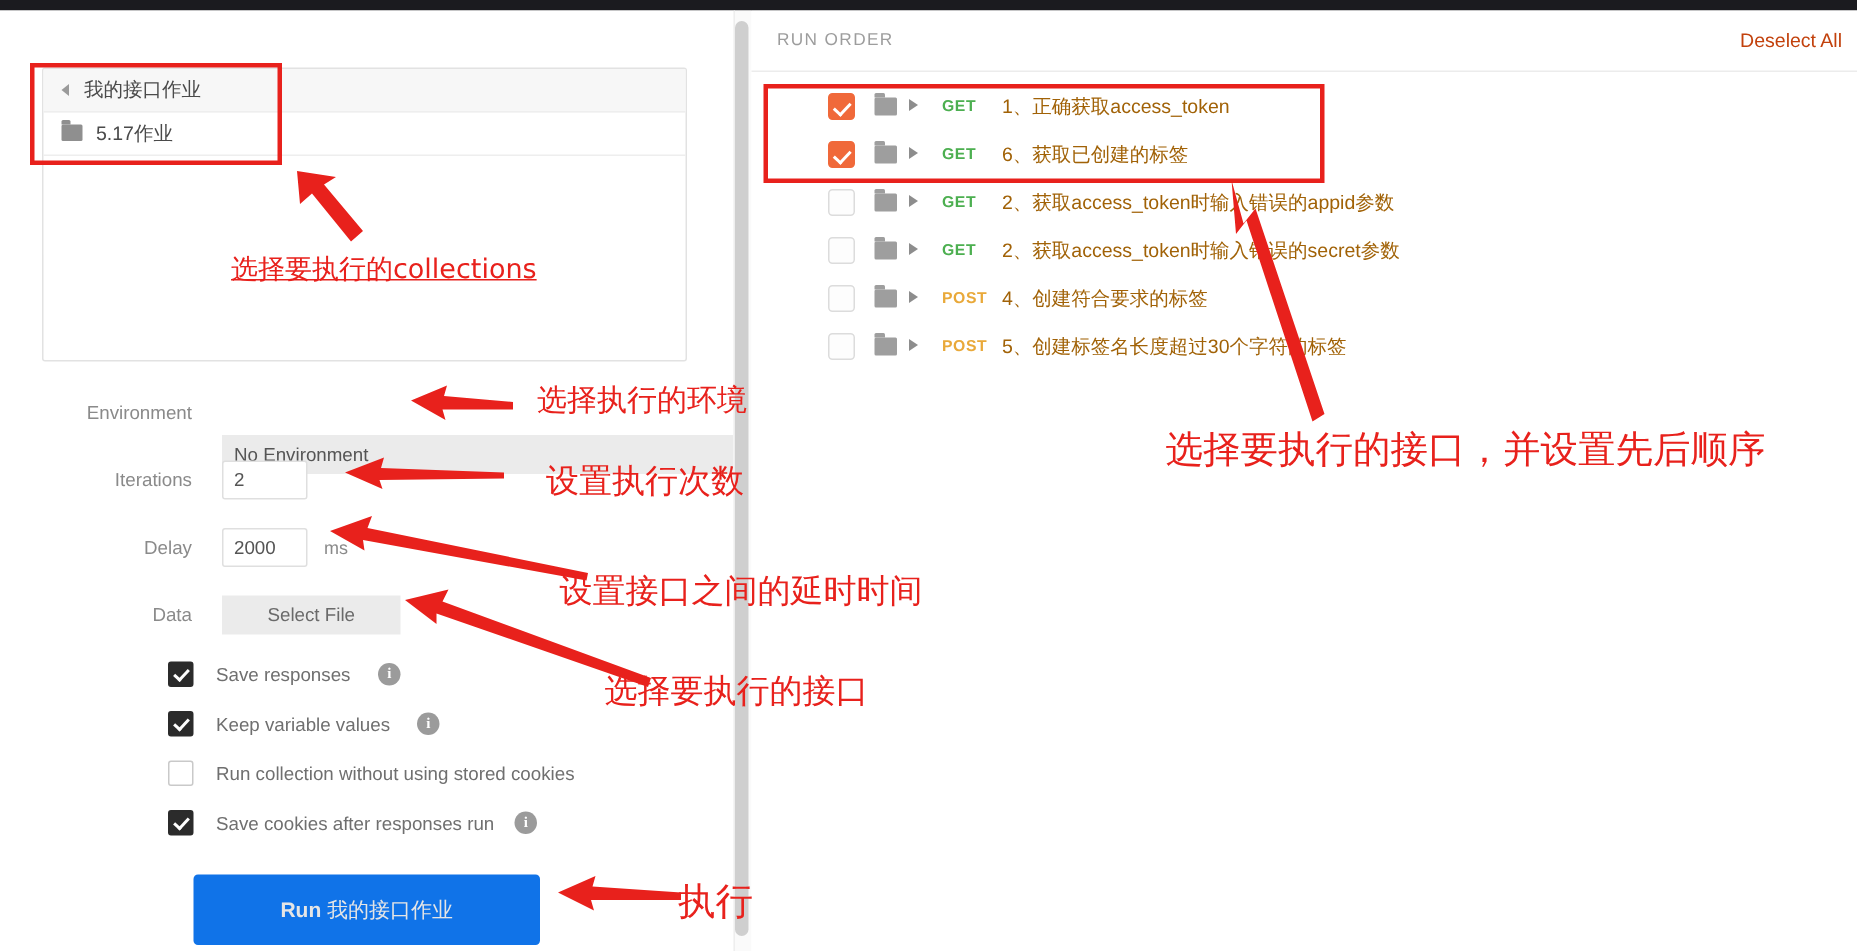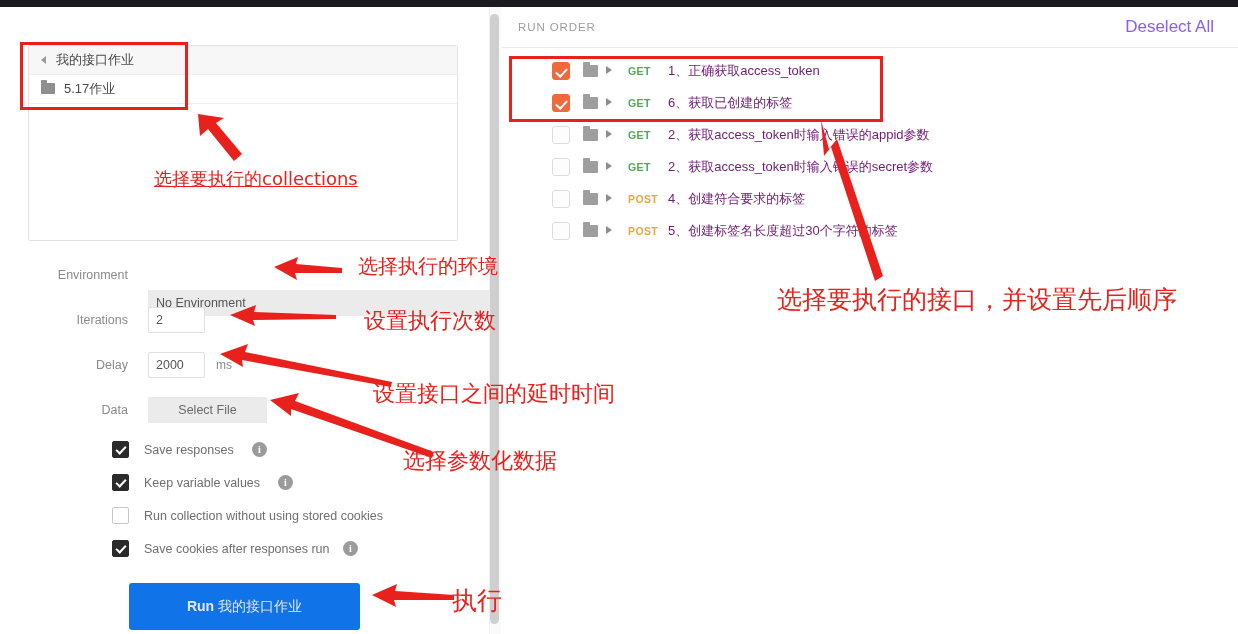--- a/index.html
+++ b/index.html
@@ -101,21 +101,21 @@
   .run-btn b{font-weight:bold;}
 
   
   .lscroll-track{position:absolute;left:489px;top:7px;width:11px;height:627px;background:#fafafa;border-left:1px solid #eee;}
   .lscroll-thumb{position:absolute;left:490px;top:14px;width:9px;height:610px;background:#cfcfcf;border-radius:5px;}
 
   
   .right-pane{position:absolute;left:501px;top:7px;width:737px;height:627px;background:#fff;}
   .ro-header{position:absolute;left:0;top:0;width:737px;height:40px;border-bottom:1px solid #ececec;}
   .ro-title{position:absolute;left:17px;top:0;line-height:40px;font-size:11.5px;letter-spacing:.9px;color:#9d9d9d;}
-  .ro-deselect{position:absolute;right:24px;top:0;line-height:40px;font-size:17px;color:#8b5cf6;cursor:pointer;}
+  .ro-deselect{position:absolute;right:10px;top:0;line-height:40px;font-size:13px;color:#c2410c;cursor:pointer;}
 
   .ro-list{position:absolute;left:20px;top:48px;width:700px;}
   .ro-item{position:relative;height:32px;}
   .ro-cb{
     position:absolute;left:31px;top:7px;width:18px;height:18px;box-sizing:border-box;
     border:1px solid #dcdcdc;border-radius:3px;background:#fdfdfd;
   }
   .ro-cb.on{background:#f0693a;border-color:#f0693a;}
   .ro-cb.on:after{
     content:"";position:absolute;left:5px;top:3px;width:5px;height:9px;
@@ -129,21 +129,21 @@
   }
   .ro-tri{
     position:absolute;left:85px;top:11px;width:0;height:0;
     border-top:4.5px solid transparent;border-bottom:4.5px solid transparent;border-left:6px solid #8d8d8d;
   }
   .ro-method{
     position:absolute;left:107px;top:0;line-height:32px;font-size:10.5px;font-weight:bold;letter-spacing:.4px;
   }
   .m-get{color:#4caf50;}
   .m-post{color:#e9a93a;}
-  .ro-name{position:absolute;left:147px;top:0;line-height:32px;font-size:13px;color:#701a75;white-space:nowrap;}
+  .ro-name{position:absolute;left:147px;top:0;line-height:32px;font-size:13px;color:#a16207;white-space:nowrap;}
 
   
   .ann{position:absolute;color:#e8211c;font-family:"DejaVu Sans","Liberation Sans",sans-serif;white-space:nowrap;}
   .rbox{position:absolute;border:3px solid #e8211c;box-sizing:border-box;pointer-events:none;}
   .arrow-svg{position:absolute;pointer-events:none;}
 </style>
 </head>
 <body>
 
 <div class="app">
@@ -291,21 +291,21 @@
   <div class="ann" style="left:364px;top:306px;font-size:22px;">设置执行次数</div>
 
   <svg class="arrow-svg" style="left:218px;top:340px;width:176px;height:48px;" viewBox="0 0 176 48">
     <path d="M2 14 L30 4 L27 12 L174 42 L173 47 L24 20 L25 27 Z" fill="#e8211c"></path>
   </svg>
   <div class="ann" style="left:373px;top:379px;font-size:22px;">设置接口之间的延时时间</div>
 
   <svg class="arrow-svg" style="left:268px;top:390px;width:168px;height:70px;" viewBox="0 0 168 70">
     <path d="M2 10 L31 3 L27 11 L166 62 L164 68 L23 19 L23 26 Z" fill="#e8211c"></path>
   </svg>
-  <div class="ann" style="left:403px;top:446px;font-size:22px;">选择参数化数据</div>
+  <div class="ann" style="left:403px;top:446px;font-size:22px;">选择要执行的接口</div>
 
   <svg class="arrow-svg" style="left:370px;top:582px;width:86px;height:28px;" viewBox="0 0 86 28">
     <path d="M2 13 L27 2 L25 9 L84 13 L84 18 L24 18 L26 25 Z" fill="#e8211c"></path>
   </svg>
   <div class="ann" style="left:452px;top:584px;font-size:25px;">执行</div>
 
   <svg class="arrow-svg" style="left:815px;top:118px;width:70px;height:165px;" viewBox="0 0 70 165">
     <path d="M6 2 L14 31 L22 21 L68 158 L60 163 L16 29 L9 38 Z" fill="#e8211c"></path>
   </svg>
   <div class="ann" style="left:777px;top:283px;font-size:25px;">选择要执行的接口，并设置先后顺序</div>

